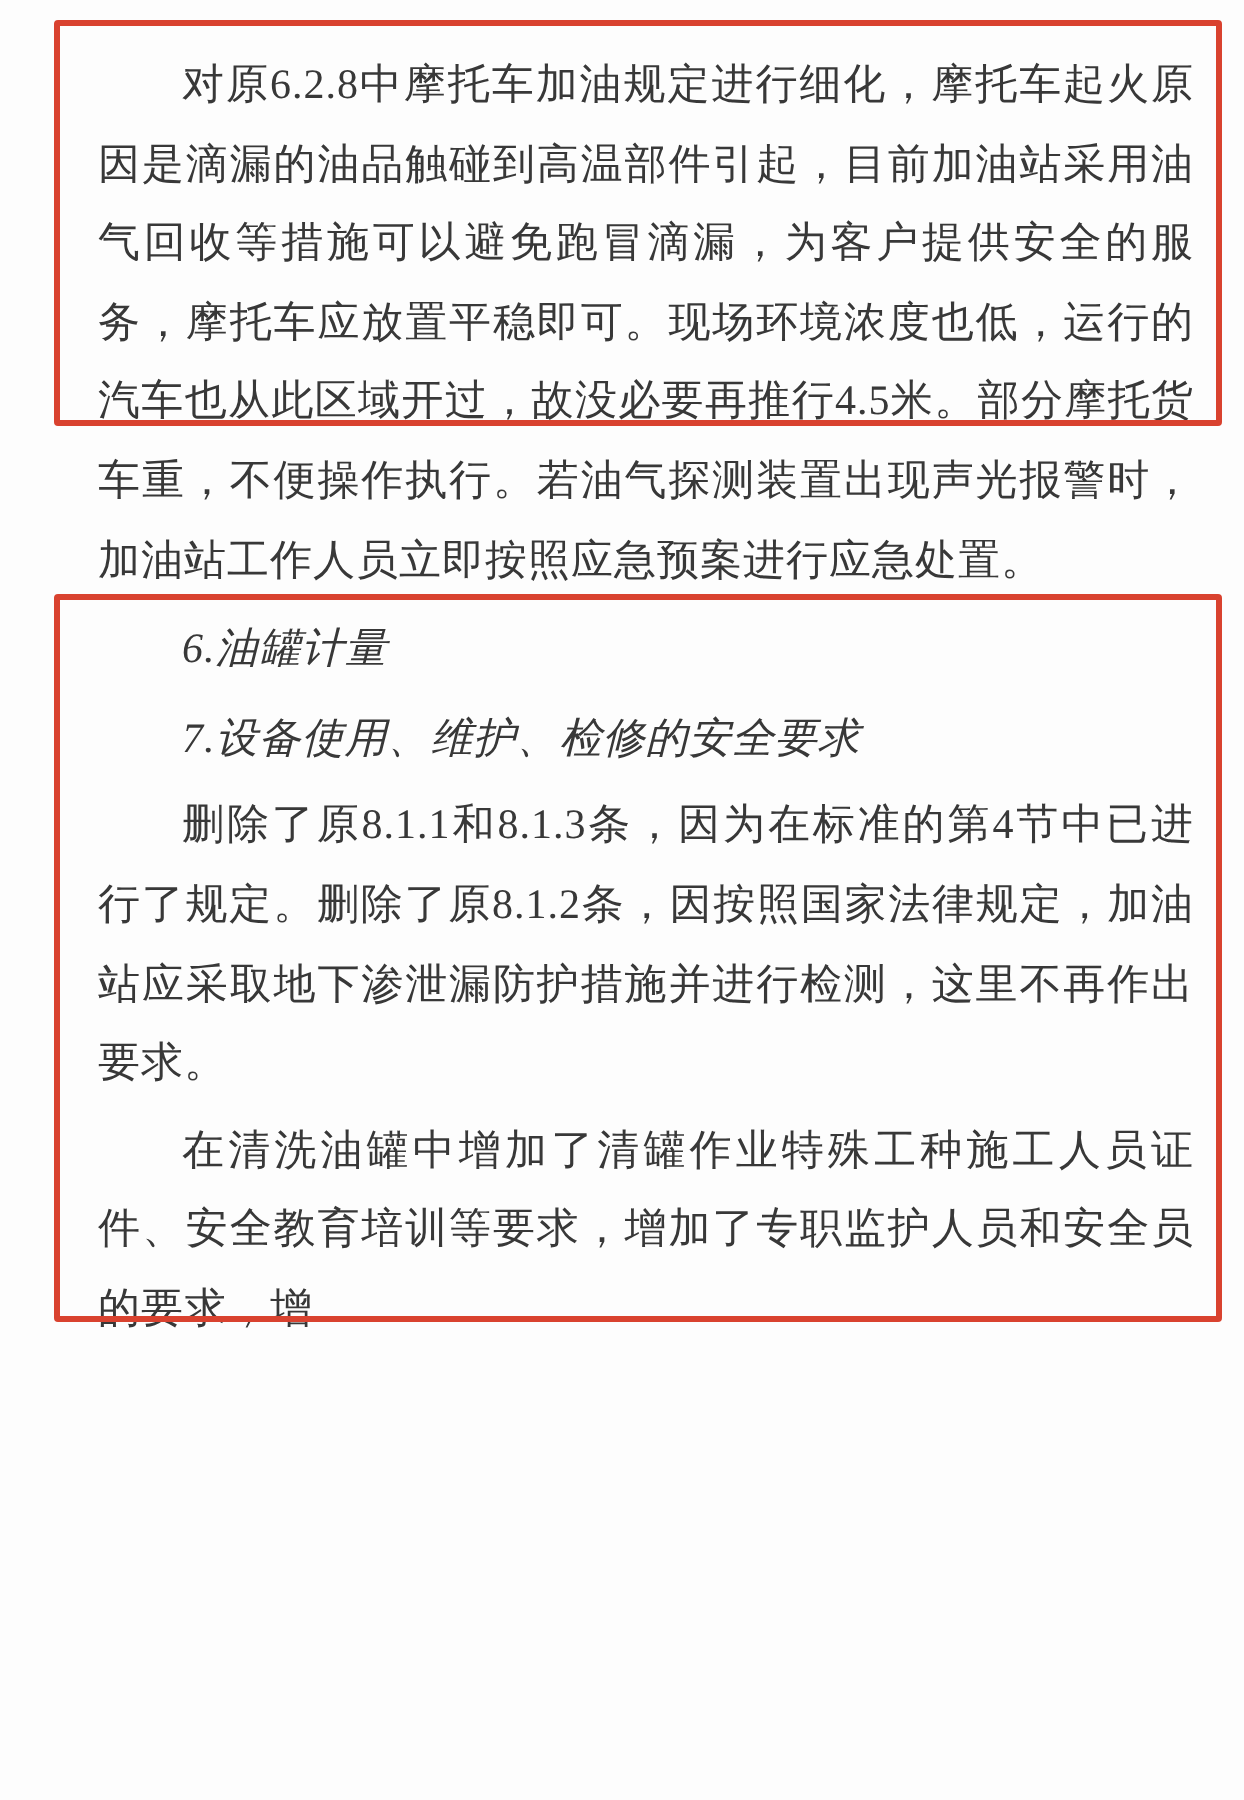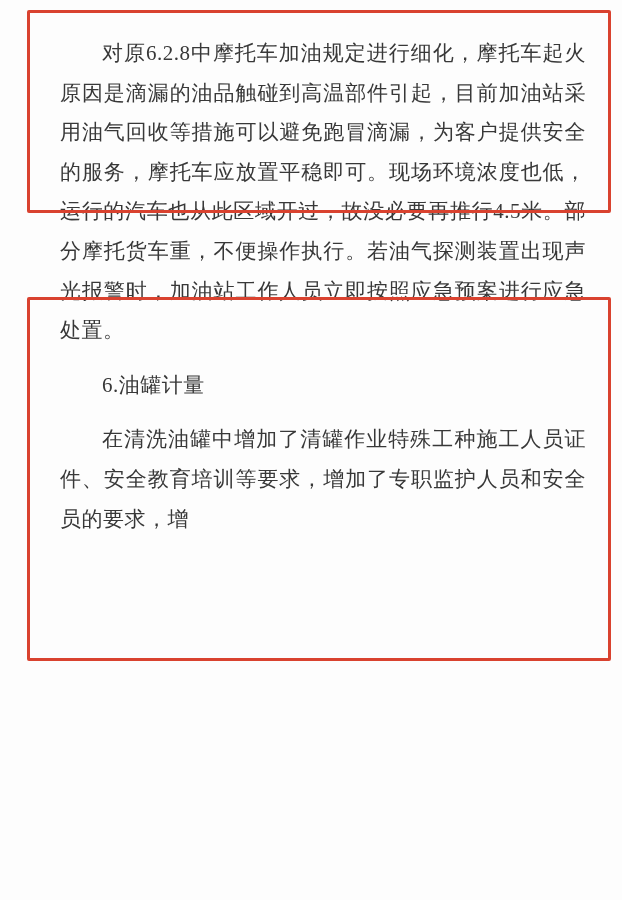--- a/index.html
+++ b/index.html
@@ -22,26 +22,27 @@
     top: 19px;
     z-index: 1;
     font-size: 21px;
     line-height: 39.6px;
     letter-spacing: 0.5px;
     color: #383838;
     text-align: justify;
     text-justify: inter-ideograph;
   }
   .content p {
-    margin: 15px;
+    margin: 4px;
     text-indent: 2em;
   }
   .content p.heading {
     text-align: left;
     margin-top: 5px;
+    font-style: italic;
   }
   .annotation-box {
     position: absolute;
     border-style: solid;
     border-width: 3px;
     border-color: #d9422f;
     border-radius: 2px;
     background: transparent;
     z-index: 2;
     pointer-events: none;
@@ -69,18 +70,20 @@
   <div class="annotation-box box1" style="border-color: rgb(217, 66, 47);"></div>
 
   <div class="annotation-box box2" style="border-color: rgb(217, 66, 47);"></div>
 
   <div class="content">
     <p>对原6.2.8中摩托车加油规定进行细化，摩托车起火原因是滴漏的油品触碰到高温部件引起，目前加油站采用油气回收等措施可以避免跑冒滴漏，为客户提供安全的服务，摩托车应放置平稳即可。现场环境浓度也低，运行的汽车也从此区域开过，故没必要再推行4.5米。部分摩托货车重，不便操作执行。若油气探测装置出现声光报警时，加油站工作人员立即按照应急预案进行应急处置。</p>
 
     <p class="heading">6.油罐计量</p>
 
 
+    <p class="heading">7.设备使用、维护、检修的安全要求</p>
 
+    <p>删除了原8.1.1和8.1.3条，因为在标准的第4节中已进行了规定。删除了原8.1.2条，因按照国家法律规定，加油站应采取地下渗泄漏防护措施并进行检测，这里不再作出要求。</p>
 
     <p>在清洗油罐中增加了清罐作业特殊工种施工人员证件、安全教育培训等要求，增加了专职监护人员和安全员的要求，增</p>
   </div>
 
 </div>
 
 </body></html>

